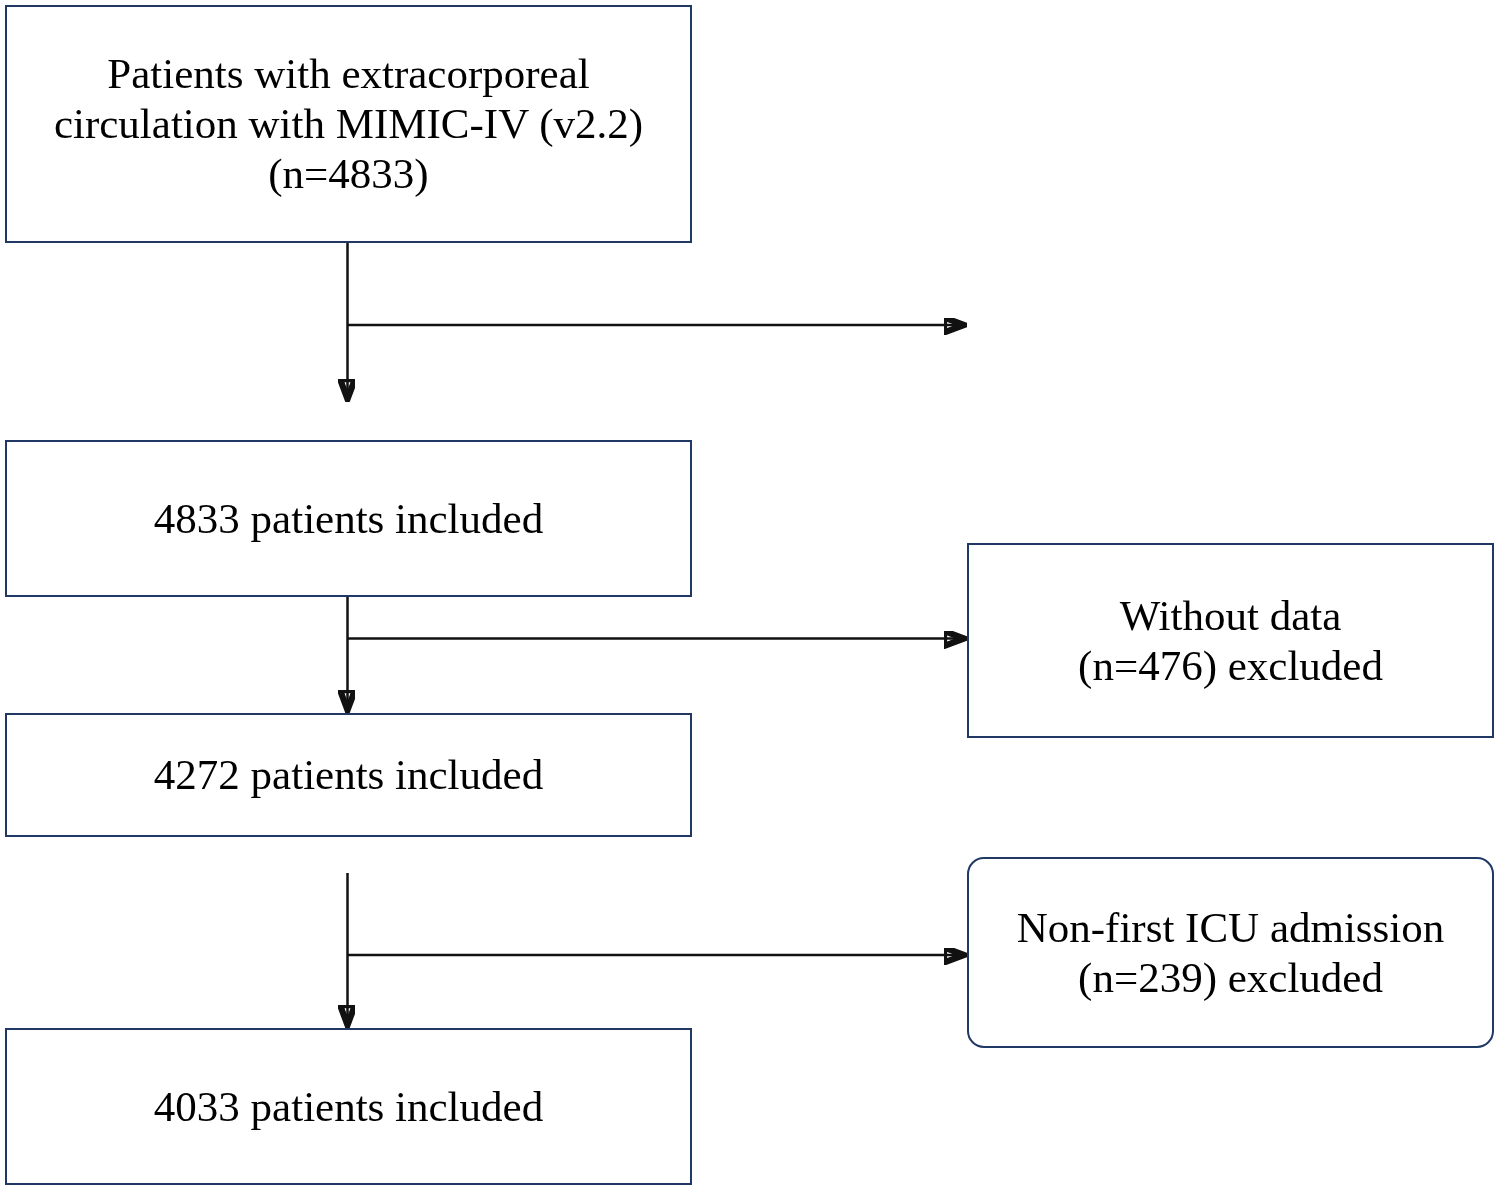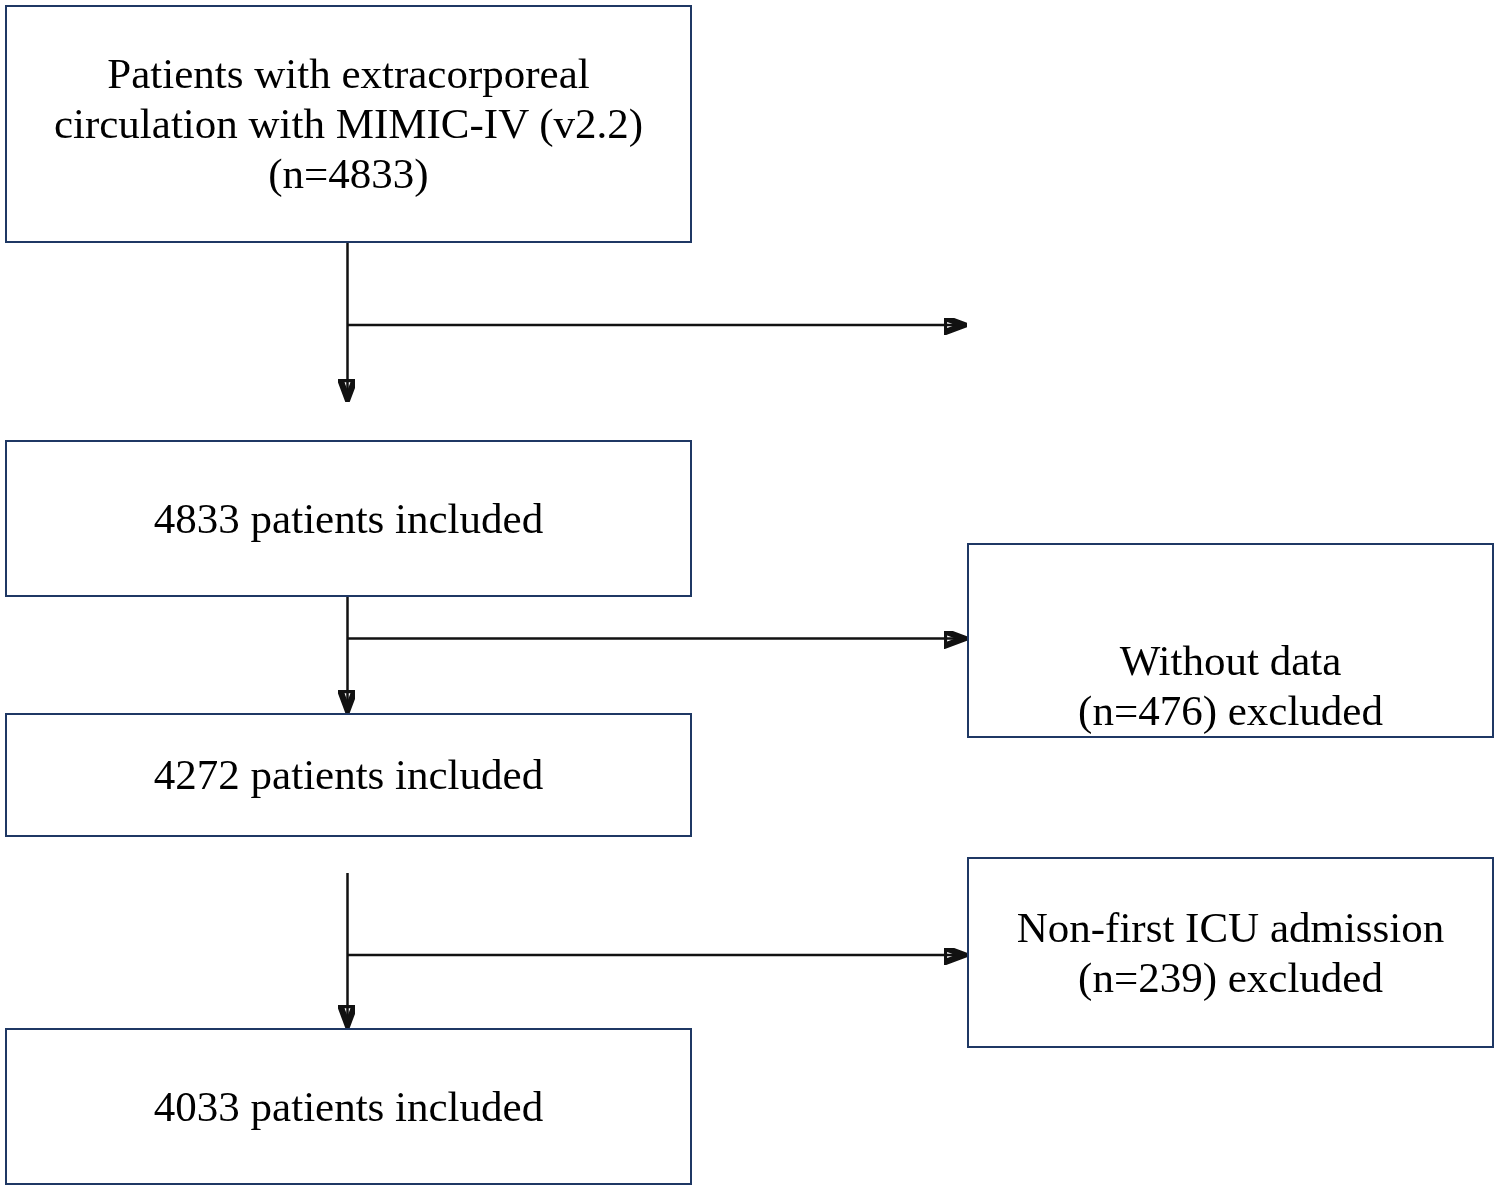--- a/index.html
+++ b/index.html
@@ -32,22 +32,22 @@
   .flow-box .line {
     white-space: nowrap;
   }
   
   #box-source { left: 5px;  top: 5px;    width: 687px; height: 238px; }
   #box-step-1 { left: 5px;  top: 402px;  width: 687px; height: 157px; margin-top: 38px; }
   #box-step-2 { left: 5px;  top: 713px;  width: 687px; height: 124px; }
   #box-step-3 { left: 5px;  top: 1028px; width: 687px; height: 157px; }
   
   #box-exclusion-1 { left: 967px; top: 231px; width: 527px; height: 195px; }
-  #box-exclusion-2 { left: 967px; top: 543px; width: 527px; height: 195px; justify-content: flex-end; }
-  #box-exclusion-3 { left: 967px; top: 857px; width: 527px; height: 191px; }
+  #box-exclusion-2 { left: 967px; top: 543px; width: 527px; height: 195px; }
+  #box-exclusion-3 { left: 967px; top: 857px; width: 527px; height: 191px; border-radius: 17px; }
 
   #flow-arrows {
     position: absolute;
     left: 0;
     top: 0;
     width: 1499px;
     height: 1190px;
   }
   #flow-arrows path {
     stroke: #111111;

